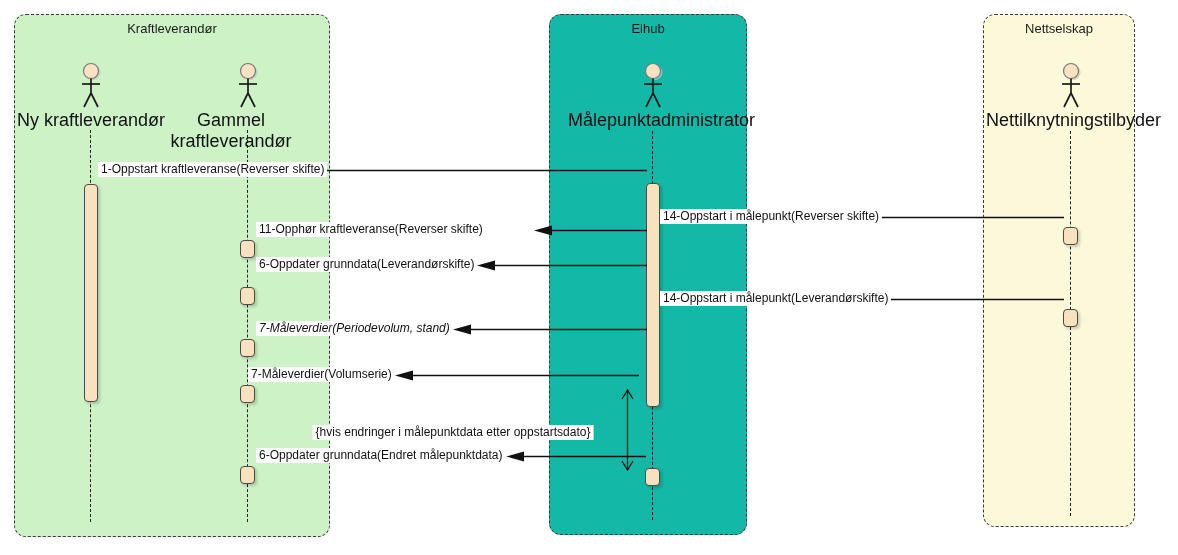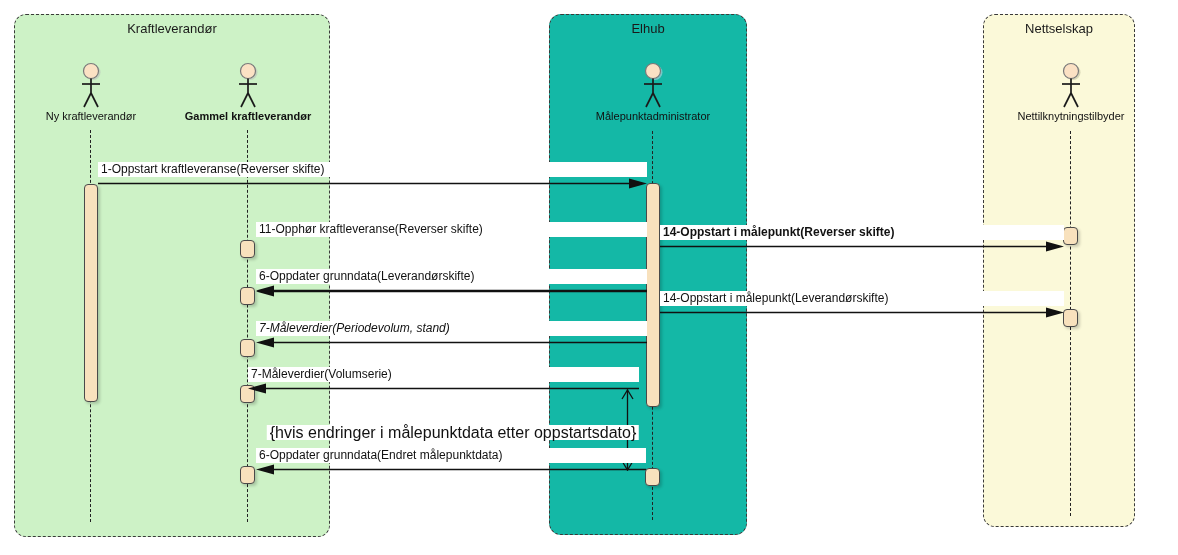--- a/index.html
+++ b/index.html
@@ -24,48 +24,48 @@
     position:absolute;top:6px;left:0;right:0;
     text-align:center;font-size:13px;font-weight:500;color:#1a1a1a;
   }
   .lifeline{
     position:absolute;width:0;
     border-left:1.4px dashed #222222;
   }
   .actor{position:absolute;width:30px;height:48px;}
   .actor-label{
     position:absolute;width:170px;
-    text-align:center;font-size:11px;color:#111111;
+    text-align:center;font-size:18px;color:#111111;
     top:110px;
   }
   .activation{
     position:absolute;
     background:#f8e1bd;
     border:1.2px solid #4a4a4a;
     border-radius:4px;
     box-sizing:border-box;
     box-shadow:2px 2px 3px rgba(0,0,0,0.18);
   }
   .bar{width:14px;}
   .abox{width:15px;height:18px;border-radius:4px;}
   .msg{
     position:absolute;
-    display:flex;flex-direction:column;
+    display:flex;flex-direction:row;align-items:center;
   }
   .msg-label{
     font-size:12px;line-height:15px;height:15px;
     background:#ffffff;padding:0 3px;
     white-space:nowrap;color:#111111;
     margin-bottom:1px;
   }
   .msg svg{display:block;}
   .cond-note{
     position:absolute;
     transform:translateX(-50%);
-    font-size:16px;line-height:15px;
+    font-size:12px;line-height:15px;
     background:#ffffff;padding:0 3px;
     white-space:nowrap;color:#111111;
   }
   .duration{position:absolute;}
 </style>
 </head>
 <body>
 
 <div class="diagram">
 
@@ -103,21 +103,21 @@
       <circle cx="17" cy="10.5" r="7.5" fill="#b9b9b9" opacity="0.55"></circle>
       <circle cx="15" cy="9" r="7.5" fill="#fbe1c4" stroke="#7a7a7a" stroke-width="1.2"></circle>
       <g stroke="#1a1a1a" stroke-width="1.7" fill="none">
         <line x1="15" y1="16.5" x2="15" y2="31"></line>
         <line x1="6" y1="22" x2="24" y2="22"></line>
         <line x1="15" y1="31" x2="8" y2="45"></line>
         <line x1="15" y1="31" x2="22" y2="45"></line>
       </g>
     </svg>
   </div>
-  <div class="actor-label" style="left:163px;font-weight:bold;">Gammel kraftleverandør</div>
+  <div class="actor-label" style="left:146px;">Gammel kraftleverandør</div>
 
   <div class="actor" style="left:638px;top:62px;">
     <svg width="30" height="48" viewBox="0 0 30 48">
       <circle cx="17" cy="10.5" r="7.5" fill="#9ecdd6" opacity="0.7"></circle>
       <circle cx="15" cy="9" r="7.5" fill="#fbe1c4" stroke="#7a7a7a" stroke-width="1.2"></circle>
       <g stroke="#1a1a1a" stroke-width="1.7" fill="none">
         <line x1="15" y1="16.5" x2="15" y2="31"></line>
         <line x1="6" y1="22" x2="24" y2="22"></line>
         <line x1="15" y1="31" x2="8" y2="45"></line>
         <line x1="15" y1="31" x2="22" y2="45"></line>
@@ -155,37 +155,37 @@
   <div class="activation abox" style="left:645px;top:468px;"></div>
 
   <div class="msg" style="left:98px;top:162px;width:549px;">
     <div class="msg-label">1-Oppstart kraftleveranse(Reverser skifte)</div>
     <svg width="549" height="11">
       <line x1="0" y1="5.5" x2="532" y2="5.5" stroke="#111" stroke-width="1.5"></line>
       <polygon points="549,5.5 531,0.5 531,10.5" fill="#111"></polygon>
     </svg>
   </div>
 
-  <div class="msg" style="left:660px;top:225px;width:404px;font-weight:bold;">
+  <div class="msg" style="left:660px;top:209px;width:404px;">
     <div class="msg-label">14-Oppstart i målepunkt(Reverser skifte)</div>
     <svg width="404" height="11">
       <line x1="0" y1="5.5" x2="387" y2="5.5" stroke="#111" stroke-width="1.5"></line>
       <polygon points="404,5.5 386,0.5 386,10.5" fill="#111"></polygon>
     </svg>
   </div>
 
   <div class="msg" style="left:256px;top:222px;width:391px;gap:48px;">
     <div class="msg-label">11-Opphør kraftleveranse(Reverser skifte)</div>
     <svg width="391" height="11">
       <line x1="17" y1="5.5" x2="391" y2="5.5" stroke="#111" stroke-width="1.5"></line>
       <polygon points="0,5.5 18,0.5 18,10.5" fill="#111"></polygon>
     </svg>
   </div>
 
-  <div class="msg" style="left:256px;top:269px;width:391px;">
+  <div class="msg" style="left:256px;top:257px;width:391px;">
     <div class="msg-label">6-Oppdater grunndata(Leverandørskifte)</div>
     <svg width="391" height="11">
       <line x1="17" y1="5.5" x2="391" y2="5.5" stroke="#111" stroke-width="1.5"></line>
       <polygon points="0,5.5 18,0.5 18,10.5" fill="#111"></polygon>
     </svg>
   </div>
 
   <div class="msg" style="left:660px;top:291px;width:404px;">
     <div class="msg-label">14-Oppstart i målepunkt(Leverandørskifte)</div>
     <svg width="404" height="11">

